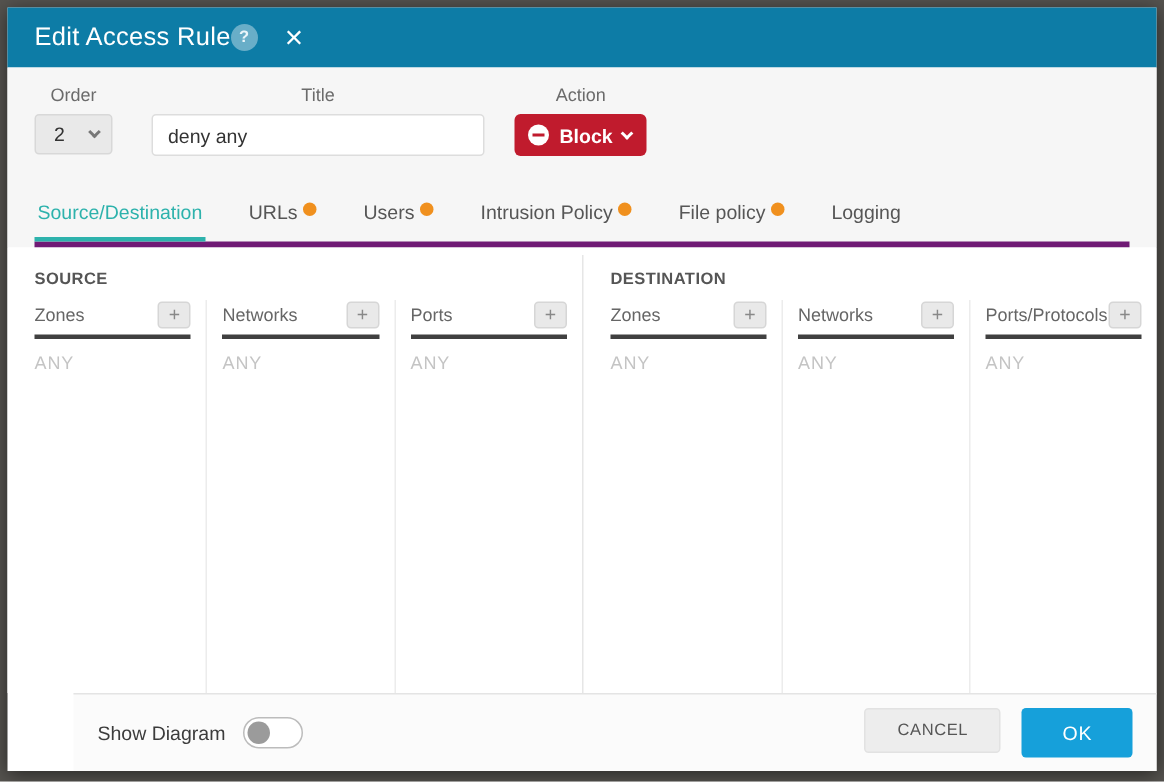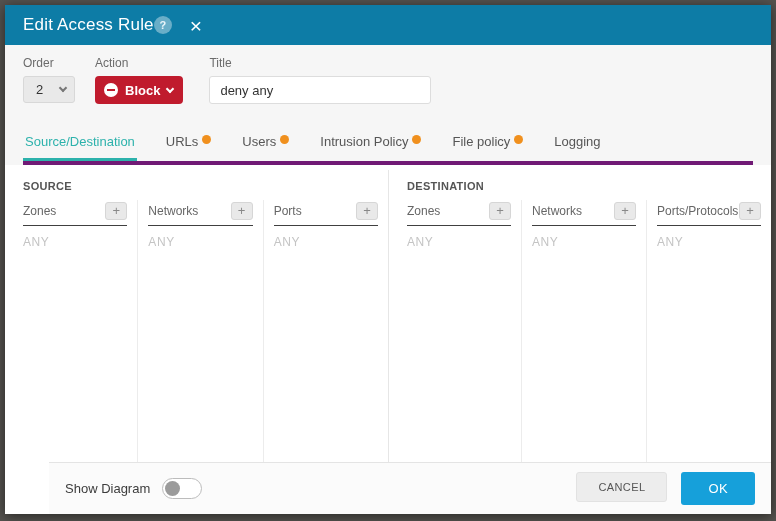--- a/index.html
+++ b/index.html
@@ -26,21 +26,21 @@
   .hdr-title{color:#fff;font-size:17px;font-weight:400;letter-spacing:.2px;}
   .hdr-icons{display:flex;align-items:center;gap:18px;}
   .help-ic{width:18px;height:18px;border-radius:50%;background:rgba(255,255,255,.38);
            color:#eaf5fa;font-size:11px;font-weight:bold;display:flex;align-items:center;
            justify-content:center;cursor:pointer;}
   .close-ic{color:#fff;font-size:21px;line-height:1;cursor:pointer;font-weight:400;}
 
   
   .form-area{background:#f6f6f6;padding:11px 18px 0;flex:0 0 auto;}
   .fields{display:flex;align-items:flex-start;}
-  .field{display:flex;flex-direction:column;}
+  .field{display:flex;flex-direction:column;align-items:center;}
   .field label{font-size:12px;color:#6b6b6b;margin-bottom:6px;}
   .order-select{width:52px;height:27px;background:#e9e9e9;border:1px solid #d8d8d8;
       border-radius:3px;display:flex;align-items:center;justify-content:space-between;
       padding:0 8px 0 12px;font-size:13px;color:#333;cursor:pointer;}
   .field.title-f{margin-left:26px;}
   .title-input{width:222px;height:28px;border:1px solid #ddd;border-radius:3px;
       padding:0 10px;font-size:13px;color:#333;background:#fff;outline:none;}
   .field.action-f{margin-left:20px;}
   .block-btn{height:28px;background:var(--action-red);border:none;border-radius:4px;
       color:#fff;display:flex;align-items:center;gap:7px;padding:0 10px 0 9px;
@@ -63,21 +63,21 @@
   .content{flex:1 1 auto;background:#fff;display:flex;align-items:flex-end;overflow:hidden;}
   .half{width:50%;padding-top:8px;}
   .half + .half{border-left:1px solid #e6e6e6;}
   .half-heading{font-size:11px;font-weight:bold;color:#555;letter-spacing:.3px;
                 padding:2px 0 8px 18px;}
   .cols{display:flex;height:262px;}
   .col{flex:1;padding:0 10px;min-width:0;}
   .col:first-child{padding-left:18px;}
   .col + .col{border-left:1px solid #ececec;}
   .col-header{display:flex;justify-content:space-between;align-items:center;
-              height:26px;border-bottom:1px solid #404040;padding-bottom:4px;}
+              height:26px;border-bottom:3px solid #404040;padding-bottom:4px;}
   .col-label{font-size:12px;color:#666;}
   .plus-btn{width:22px;height:18px;background:#e9e9e9;border:1px solid #d6d6d6;
             border-radius:3px;color:#888;font-size:13px;line-height:15px;text-align:center;
             cursor:pointer;padding:0;}
   .col-body{padding-top:9px;font-size:12px;color:#c4c4c4;letter-spacing:.6px;}
 
   
   .footer{flex:0 0 52px;background:#fbfbfb;border-top:1px solid #e4e4e4;
           display:flex;align-items:center;justify-content:space-between;padding:0 16px;margin-left:44px;}
   .foot-left{display:flex;align-items:center;gap:12px;font-size:13px;color:#3c3c3c;}
@@ -106,32 +106,32 @@
 
   <div class="form-area">
     <div class="fields">
       <div class="field">
         <label>Order</label>
         <div class="order-select">
           <span>2</span>
           <span class="chev"></span>
         </div>
       </div>
+      <div class="field title-f">
+        <label>Title</label>
+        <input class="title-input" type="text" value="deny any" style="">
+      </div>
       <div class="field action-f">
         <label>Action</label>
         <button class="block-btn">
           <span class="block-ic"></span>
           <span>Block</span>
           <span class="chev"></span>
         </button>
       </div>
-      <div class="field title-f">
-        <label>Title</label>
-        <input class="title-input" type="text" value="deny any" style="">
-      </div>
     </div>
 
     <div class="tabs">
       <div class="tab active">
         <span>Source/Destination</span>
       </div>
       <div class="tab">
         <span>URLs</span>
         <span class="badge"></span>
       </div>

